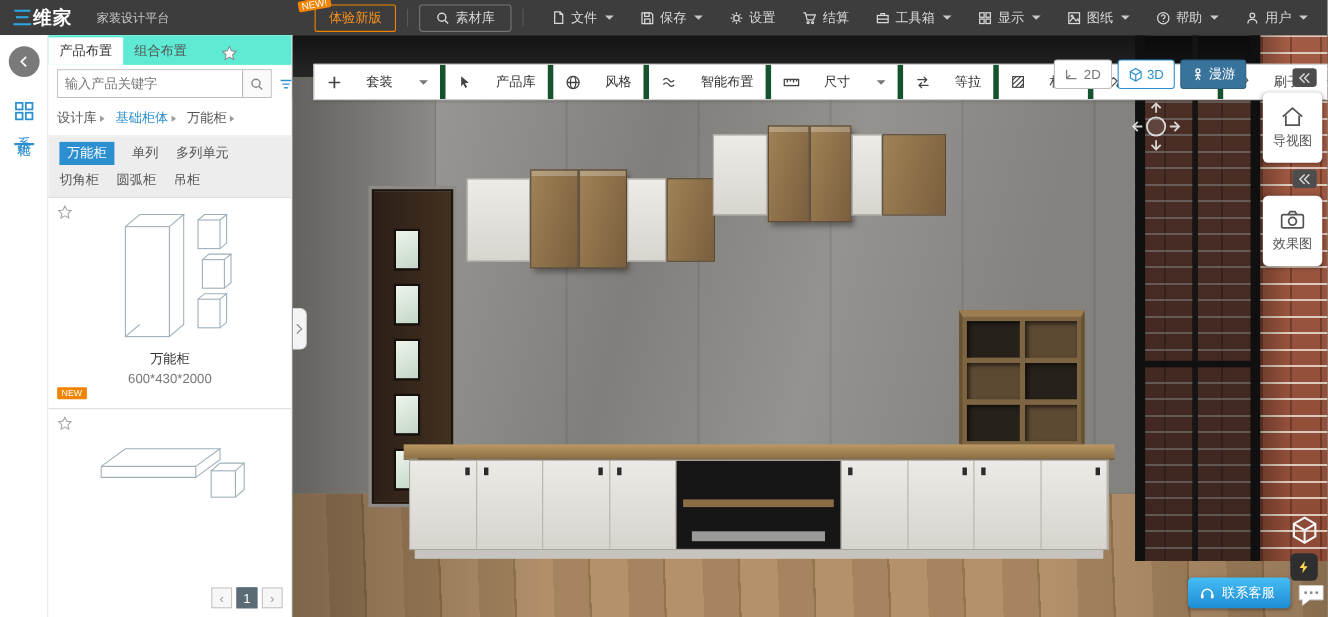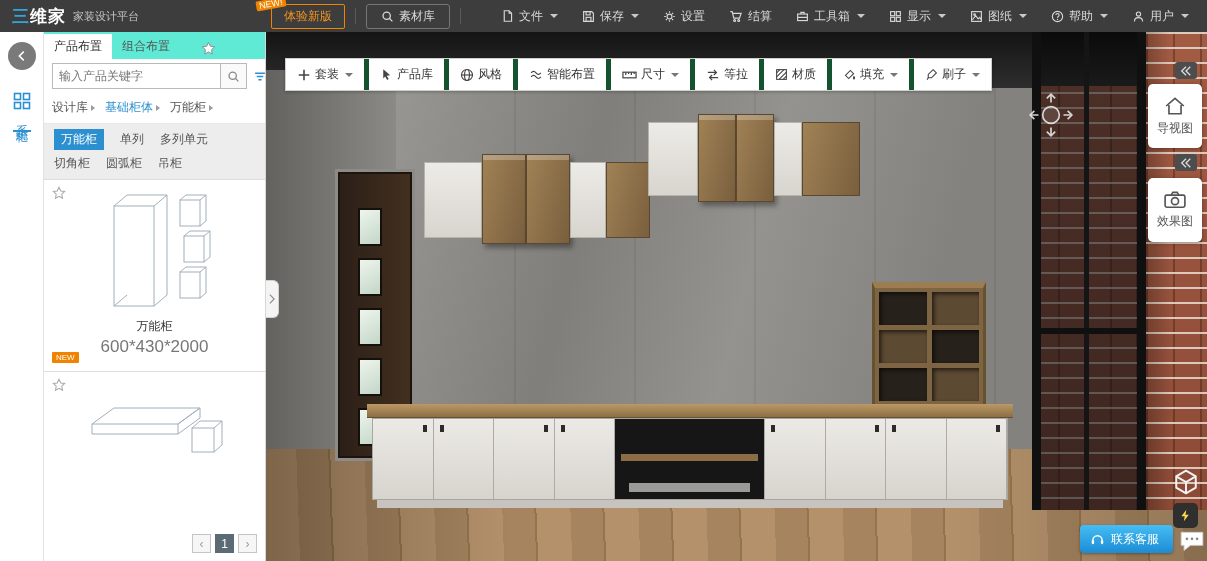--- a/index.html
+++ b/index.html
@@ -2,21 +2,21 @@
 <html><head>
 <meta charset="utf-8">
 <style>
   * { margin:0; padding:0; box-sizing:border-box; }
   html,body { width:1207px; height:561px; overflow:hidden;
     font-family:"Liberation Sans","DejaVu Sans",sans-serif; font-size:12px; }
   .app { width:1207px; height:561px; display:flex; flex-direction:column; background:#fff; }
 
   
   .topbar { height:32px; background:#3d3d3d; display:flex; align-items:center; color:#d8d8d8; flex:0 0 32px; }
-  .logo-area { display:flex; align-items:center; gap:7px; padding:0 12px; }
+  .logo-area { display:flex; align-items:center; gap:22px; padding:0 12px; }
   .logo-mark { color:#fff; font-weight:bold; font-size:17px; letter-spacing:1px; }
   .logo-mark b { color:#2ea7e0; }
   .logo-sub { font-size:11px; color:#c7c7c7; }
   .try-new { position:relative; margin-left:120px; border:1px solid #f08300; color:#f5921e;
     padding:3px 12px; border-radius:2px; cursor:pointer; white-space:nowrap; }
   .new-tag { position:absolute; top:-6px; left:-16px; background:#f08300; color:#fff; font-size:9px;
     padding:0 3px; border-radius:2px; transform:rotate(-10deg); }
   .tb-sep { width:1px; height:16px; background:#5a5a5a; margin:0 10px; }
   .mat-lib { display:flex; align-items:center; gap:5px; border:1px solid #767676; border-radius:3px;
     padding:3px 14px; cursor:pointer; white-space:nowrap; }
@@ -54,21 +54,21 @@
   .crumb.hl { color:#2b8fd0; }
   .crumb-caret { width:0; height:0; border-top:3.5px solid transparent; border-bottom:3.5px solid transparent; border-left:4px solid #9a9a9a; }
   .cats { background:#ededed; padding:7px 10px; display:flex; flex-wrap:wrap; column-gap:16px; row-gap:7px; border-bottom:1px solid #ddd; }
   .cat { color:#555; cursor:pointer; white-space:nowrap; }
   .cat.active { background:#2b8fd0; color:#fff; padding:2px 7px; margin:-2px 0; }
   .cards { flex:1; overflow:hidden; position:relative; }
   .card { position:relative; border-bottom:1px solid #ddd; padding:6px 8px 8px 8px; }
   .card-star { position:absolute; top:6px; left:8px; color:#a9a9a9; }
   .card-img { display:flex; justify-content:center; }
   .card-name { text-align:center; color:#333; margin-top:2px; }
-  .card-dims { text-align:center; color:#777; font-size:17px; margin-top:2px; }
+  .card-dims { text-align:center; color:#777; font-size:12px; margin-top:2px; }
   .hot-badge { position:absolute; left:8px; bottom:8px; background:#f08300; color:#fff; font-size:8px; padding:1px 4px; border-radius:1px; }
   .pagination { position:absolute; bottom:8px; right:8px; display:flex; gap:4px; z-index:3; }
   .pg-btn { width:19px; height:19px; border:1px solid #c5c5c5; background:#f6f6f6; color:#999;
     display:flex; align-items:center; justify-content:center; cursor:pointer; }
   .pg-btn.page { background:#5b6b75; border-color:#5b6b75; color:#fff; }
 
   
   .viewport { flex:1; position:relative; background:#2a2a2a; overflow:hidden; }
   .scene { position:absolute; inset:0; }
   .ceiling { position:absolute; left:0; right:0; top:0; height:58px; background:linear-gradient(#141414,#2f2f2f); }
@@ -131,21 +131,21 @@
       linear-gradient(to right, rgba(0,0,0,.25), rgba(0,0,0,0) 40%),
       repeating-linear-gradient(to bottom, rgba(233,222,210,.85) 0 2px, transparent 2px 15px),
       repeating-linear-gradient(to right, rgba(50,20,10,.35) 0 2px, transparent 2px 27px),
       linear-gradient(#a35c44,#8c4a36); }
   .gizmo { position:absolute; left:760px; top:58px; opacity:.9; }
 
   
   .vp-toolbar { position:absolute; left:19px; top:26px; height:33px; background:#fff;
     border:1px solid #cfcfcf; box-shadow:0 1px 3px rgba(0,0,0,.25);
     display:flex; align-items:stretch; z-index:10; }
-  .vt-item { display:flex; align-items:center; gap:4px; padding:0 11px; color:#333; cursor:pointer; white-space:nowrap; }
+  .vt-item { display:flex; align-items:center; gap:22px; padding:0 11px; color:#333; cursor:pointer; white-space:nowrap; }
   .vt-item + .vt-item { border-left:5px solid #14532d; }
   .vt-item .caret { border-top-color:#777; }
   .view-modes { position:absolute; top:22px; right:74px; display:flex; gap:5px; z-index:10; }
   .vm-btn { height:27px; display:flex; align-items:center; gap:4px; padding:0 9px; border-radius:3px;
     background:#fff; border:1px solid #bbb; color:#777; cursor:pointer; white-space:nowrap; }
   .vm-btn.active3d { border-color:#2b8fd0; color:#2b8fd0; }
   .vm-btn.roam { background:#38739b; border-color:#2d5f82; color:#fff; }
   .collapse-tab { position:absolute; right:10px; width:22px; height:17px; background:#4d4d4d; color:#ddd;
     border-radius:3px; display:flex; align-items:center; justify-content:center; cursor:pointer; z-index:10; }
   .ct1 { top:30px; } .ct2 { top:122px; }
@@ -576,20 +576,48 @@
               <svg width="13" height="13" viewBox="0 0 16 16" fill="none" stroke="#444" stroke-width="1.3">
                 <path d="M10 2l4 4-6 6H4v-4z"></path>
                 <path d="M4 12l-1.5 2.5"></path>
               </svg>
             </span>
           <span>刷子</span>
             <span class="caret"></span>
         </div>
       </div>
 
+      <div class="view-modes">
+        <div class="vm-btn">
+          <span class="icon">
+              <svg width="13" height="13" viewBox="0 0 16 16" fill="none" stroke="currentColor" stroke-width="1.4">
+                <path d="M2 13V3M2 13h11M2 13l4-4"></path>
+              </svg>
+            </span>
+          <span>2D</span>
+        </div>
+        <div class="vm-btn active3d">
+          <span class="icon">
+              <svg width="13" height="14" viewBox="0 0 16 16" fill="none" stroke="currentColor" stroke-width="1.3">
+                <path d="M8 1l6 3.5v7L8 15l-6-3.5v-7z"></path>
+                <path d="M2 4.5L8 8l6-3.5M8 8v7"></path>
+              </svg>
+            </span>
+          <span>3D</span>
+        </div>
+        <div class="vm-btn roam">
+          <span class="icon">
+              <svg width="12" height="13" viewBox="0 0 16 16" fill="none" stroke="currentColor" stroke-width="1.5">
+                <circle cx="8" cy="4" r="2.4"></circle>
+                <path d="M8 7v4M8 8l-3.4 2M8 8l3.4 2M8 11l-2.4 4M8 11l2.4 4"></path>
+              </svg>
+            </span>
+          <span>漫游</span>
+        </div>
+      </div>
 
       <div class="collapse-tab ct1">
         <span class="icon">
             <svg width="12" height="10" viewBox="0 0 16 14" fill="none" stroke="currentColor" stroke-width="1.8">
               <path d="M8 1L2 7l6 6M14 1L8 7l6 6"></path>
             </svg>
           </span>
       </div>
       <div class="side-card sc1">
         <span class="icon">

